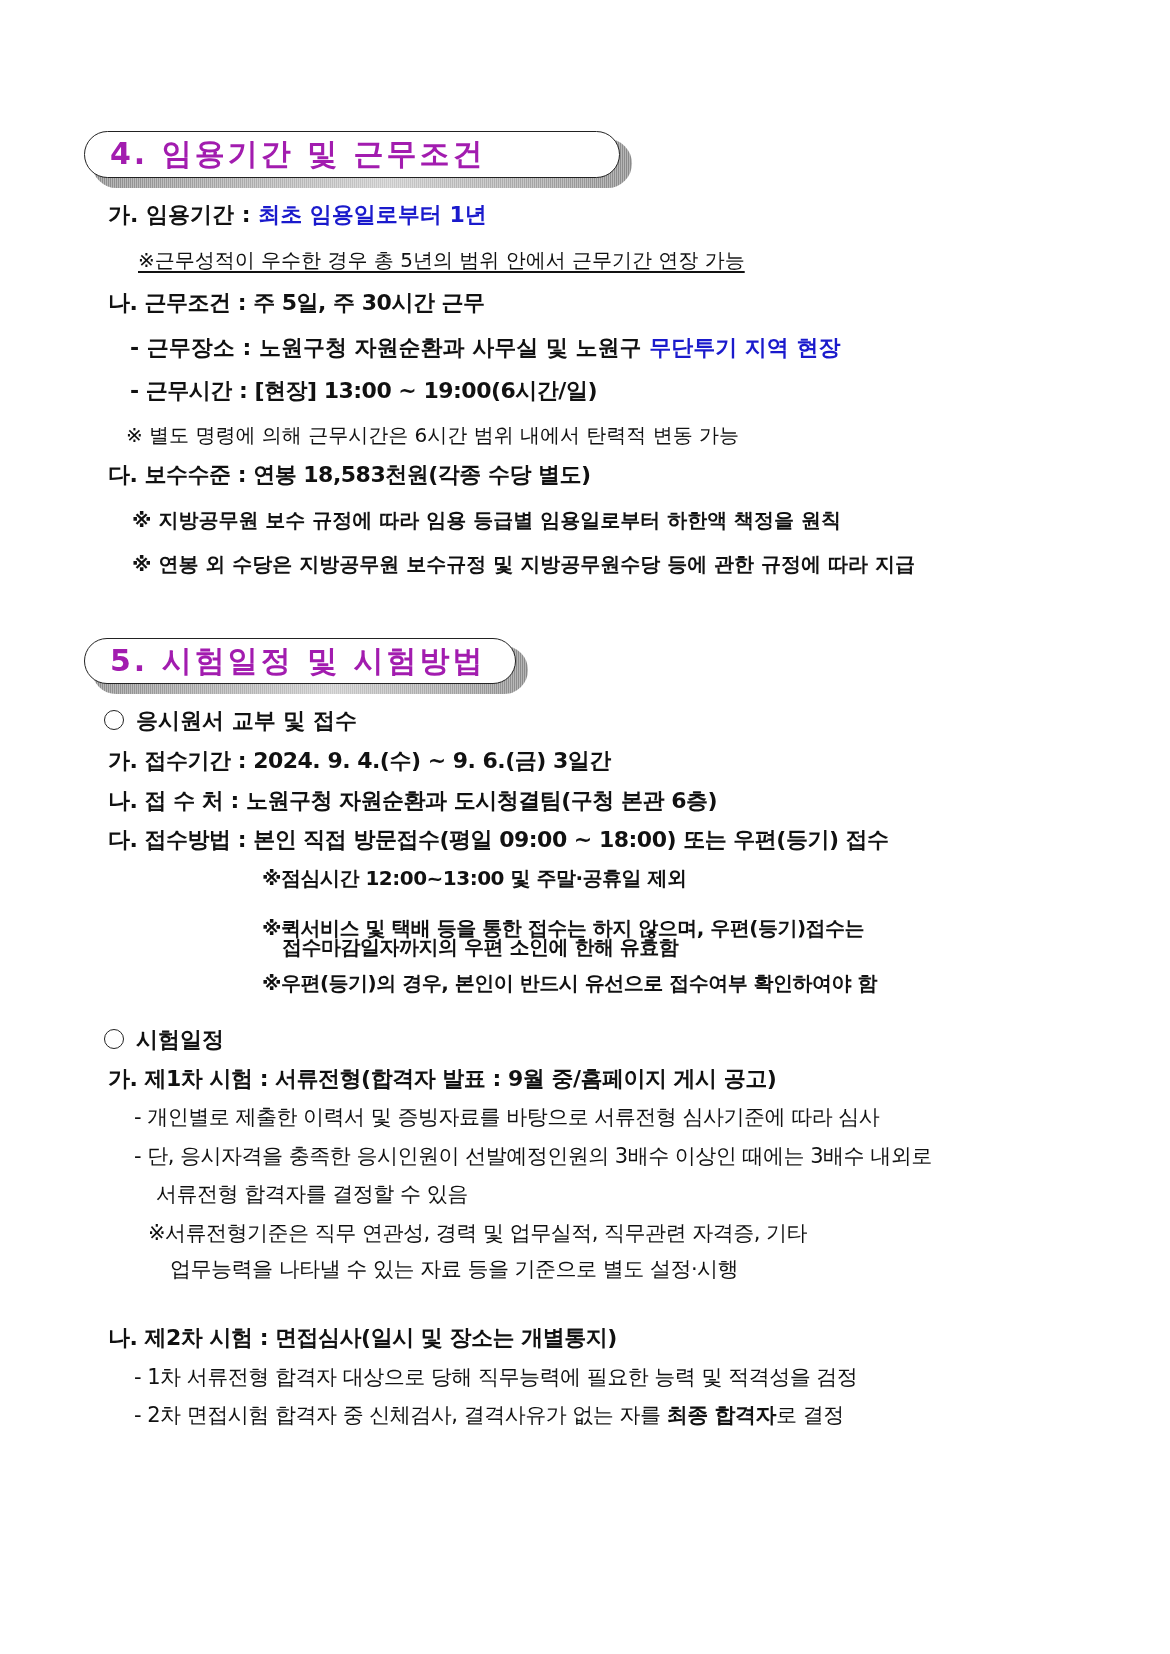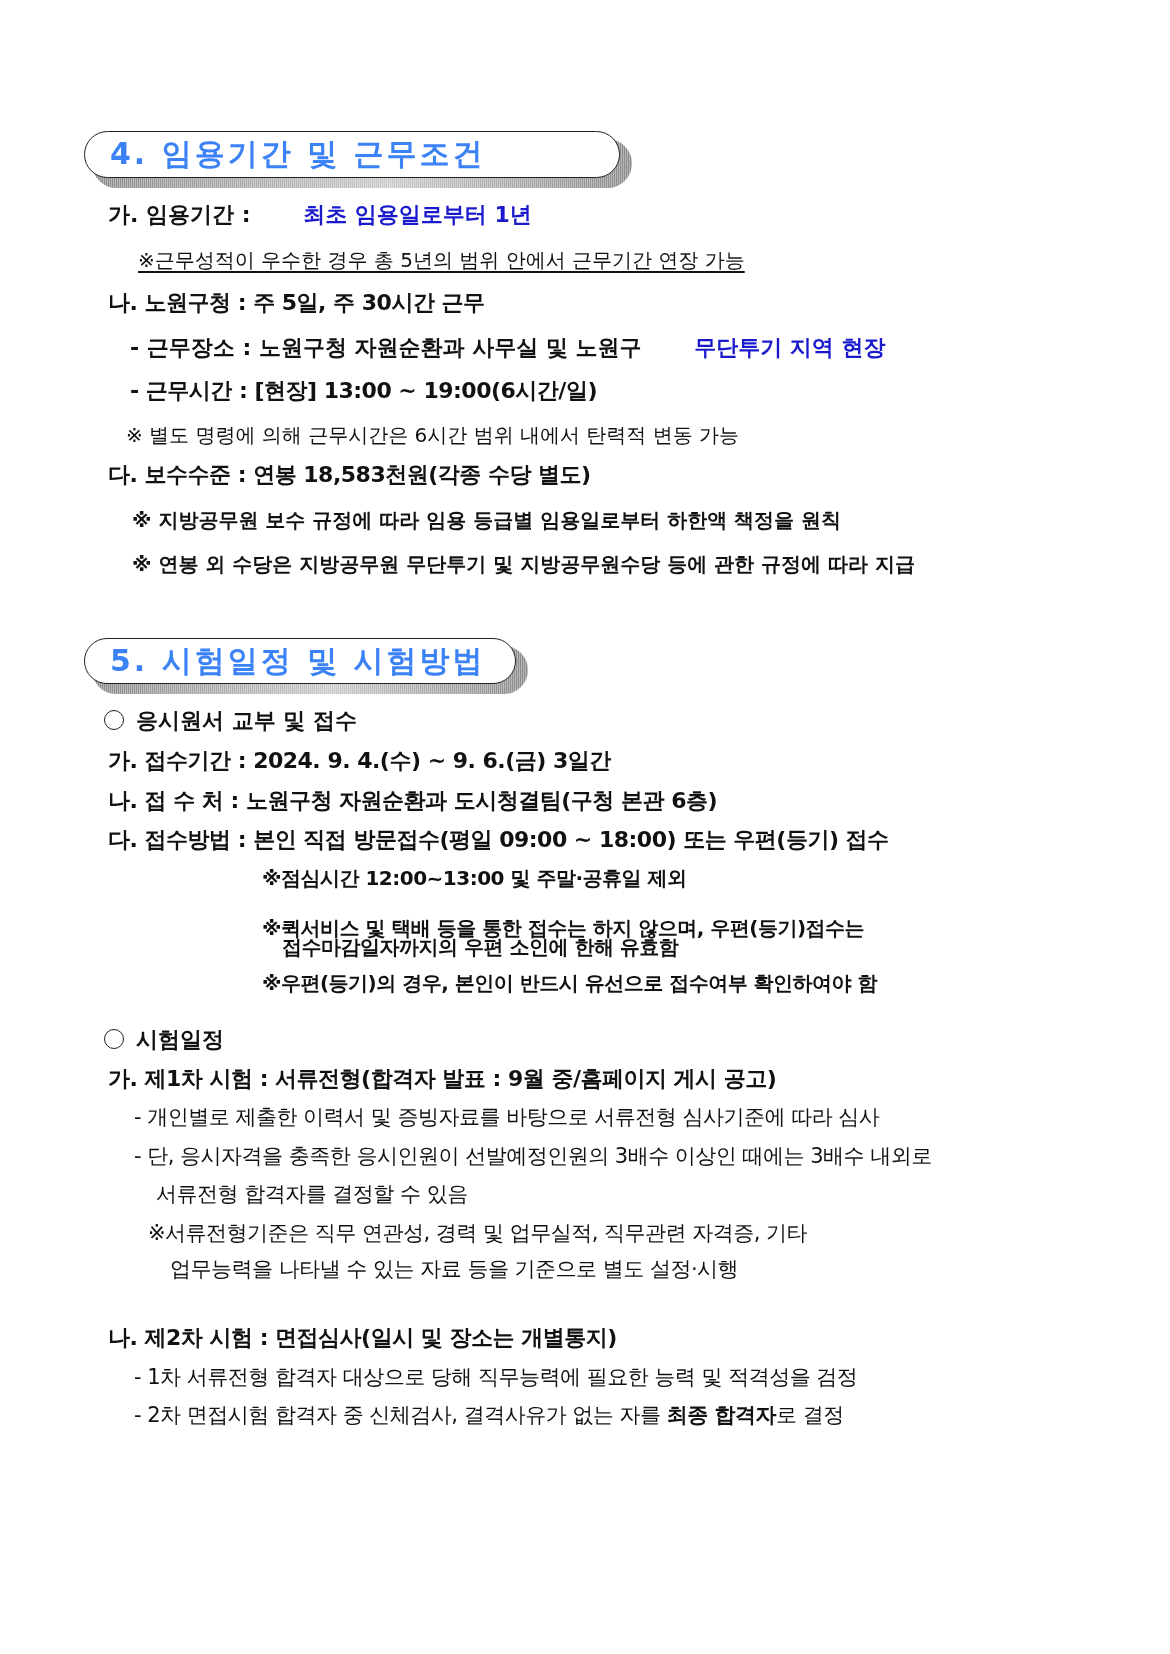--- a/index.html
+++ b/index.html
@@ -21,29 +21,29 @@
     content: ""; position: absolute; left: 0; right: 0; top: 0; bottom: 0; border-radius: 30px;
     background: linear-gradient(90deg, rgba(255,255,255,0) 0%, rgba(255,255,255,0.55) 55%, rgba(255,255,255,0) 100%);
   }
   .sec-head .pill {
     position: absolute; left: 0; top: 0; right: 0; bottom: 0;
     background: #ffffff; border: 1.5px solid #222; border-radius: 30px;
   }
   .sec-head .title {
     position: absolute; left: 26px; top: 0; bottom: 0; display: flex; align-items: center;
     font-family: "DejaVu Sans", sans-serif; font-weight: bold; font-size: 30px; letter-spacing: 3px;
-    color: #3b82f6;
+    color: #a21caf;
   }
 
   .line { position: absolute; white-space: nowrap; }
   .b { font-weight: bold; }
   .l22 { font-size: 22px; }
   .l21 { font-size: 21px; }
   .l20 { font-size: 20px; }
-  .blue { color: #1a1acc; font-weight: bold; margin-left: 45px; }
+  .blue { color: #1a1acc; font-weight: bold; }
   .ul { text-decoration: underline; text-underline-offset: 4px; }
   .narrow { letter-spacing: -0.5px; }
   .circle {
     display: inline-block; width: 18px; height: 18px; border: 1.6px solid #222; border-radius: 50%;
     vertical-align: -2px; margin-right: 12px;
   }
 </style>
 </head>
 <body>
 
@@ -53,30 +53,30 @@
     <div class="shadow"></div>
     <div class="pill"></div>
     <div class="title">4. 임용기간 및 근무조건</div>
   </div>
 
   <div class="line l22 b" style="left:108px; top:200px;">
     <span>가. 임용기간 : </span><span class="blue">최초 임용일로부터 1년</span>
   </div>
   <div class="line l20 ul" style="left:138px; top:247px;">※근무성적이 우수한 경우 총 5년의 범위 안에서 근무기간 연장 가능</div>
 
-  <div class="line l22 b narrow" style="left:108px; top:288px;">나. 노원구청 : 주 5일, 주 30시간 근무</div>
+  <div class="line l22 b narrow" style="left:108px; top:288px;">나. 근무조건 : 주 5일, 주 30시간 근무</div>
   <div class="line l22 b" style="left:130px; top:333px;">
     <span>- 근무장소 : 노원구청 자원순환과 사무실 및 노원구 </span><span class="blue">무단투기 지역 현장</span>
   </div>
   <div class="line l22 b narrow" style="left:130px; top:376px;">- 근무시간 : [현장] 13:00 ~ 19:00(6시간/일)</div>
   <div class="line l20" style="left:126px; top:422px;">※ 별도 명령에 의해 근무시간은 6시간 범위 내에서 탄력적 변동 가능</div>
 
   <div class="line l22 b narrow" style="left:108px; top:460px;">다. 보수수준 : 연봉 18,583천원(각종 수당 별도)</div>
   <div class="line l20 b" style="left:132px; top:507px;">※ 지방공무원 보수 규정에 따라 임용 등급별 임용일로부터 하한액 책정을 원칙</div>
-  <div class="line l20 b" style="left:132px; top:551px;">※ 연봉 외 수당은 지방공무원 무단투기 및 지방공무원수당 등에 관한 규정에 따라 지급</div>
+  <div class="line l20 b" style="left:132px; top:551px;">※ 연봉 외 수당은 지방공무원 보수규정 및 지방공무원수당 등에 관한 규정에 따라 지급</div>
 
   <div class="sec-head" style="left:84px; top:638px; width:432px; height:46px;text-align:center;">
     <div class="shadow"></div>
     <div class="pill"></div>
     <div class="title">5. 시험일정 및 시험방법</div>
   </div>
 
   <div class="line l22 b" style="left:104px; top:706px;">
     <span class="circle"></span><span>응시원서 교부 및 접수</span>
   </div>

